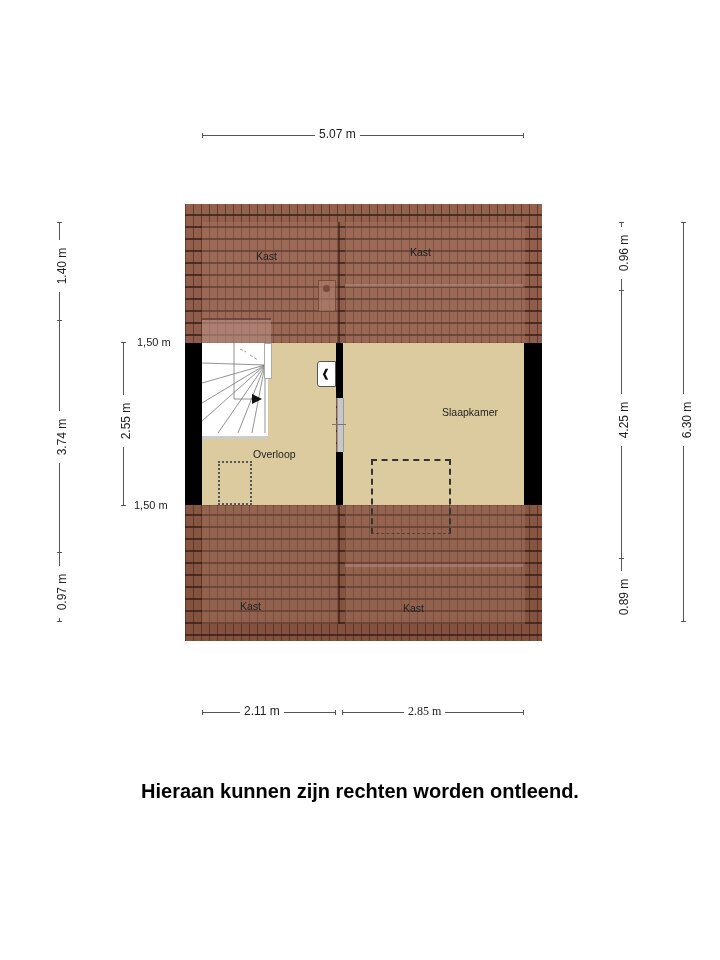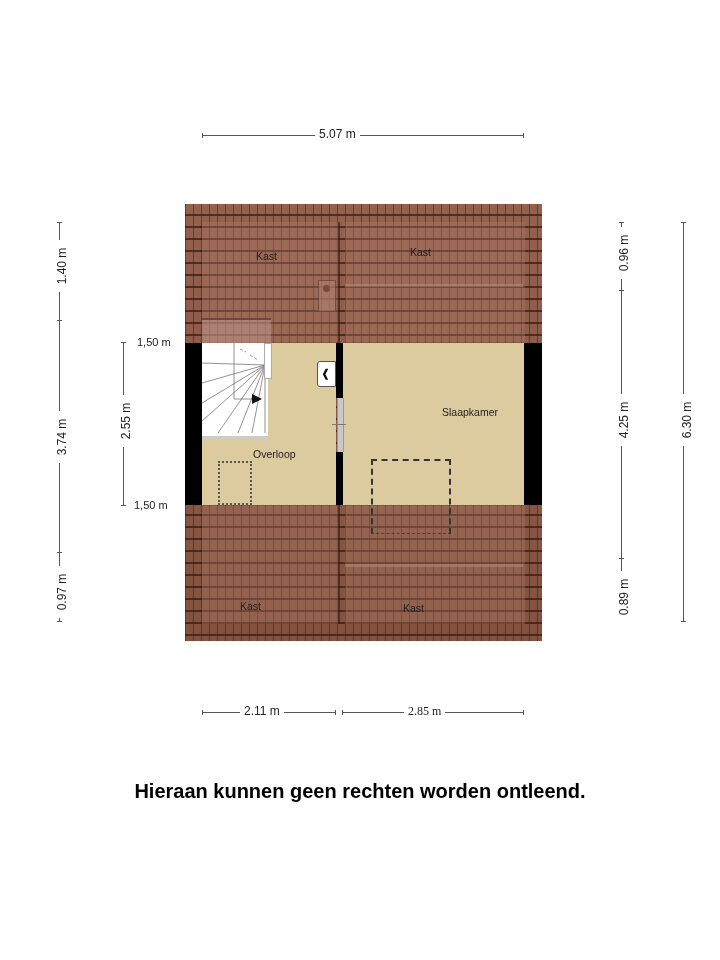--- a/index.html
+++ b/index.html
@@ -156,14 +156,14 @@
   <span class="abs dimtext" style="left:38px; top:-8px;">2.11 m</span>
 </div>
 <div class="abs" style="left:342px; top:712px; width:182px; height:10px;">
   <div class="abs hdim" style="left:0; top:0; width:182px;"></div>
   <div class="abs tick-h" style="left:0; top:-2px;"></div>
   <div class="abs tick-h" style="left:181px; top:-2px;"></div>
   <span class="abs dimtext" style="left:62px; top:-8px;font-family:Liberation Serif, serif;">2.85 m</span>
 </div>
 
 <div class="abs disclaimer" style="top:778px;">
-  <div>Hieraan kunnen geen rechten worden ontleend.</div>
+  <div>Hieraan kunnen zijn rechten worden ontleend.</div>
 </div>
 
 </body></html>

